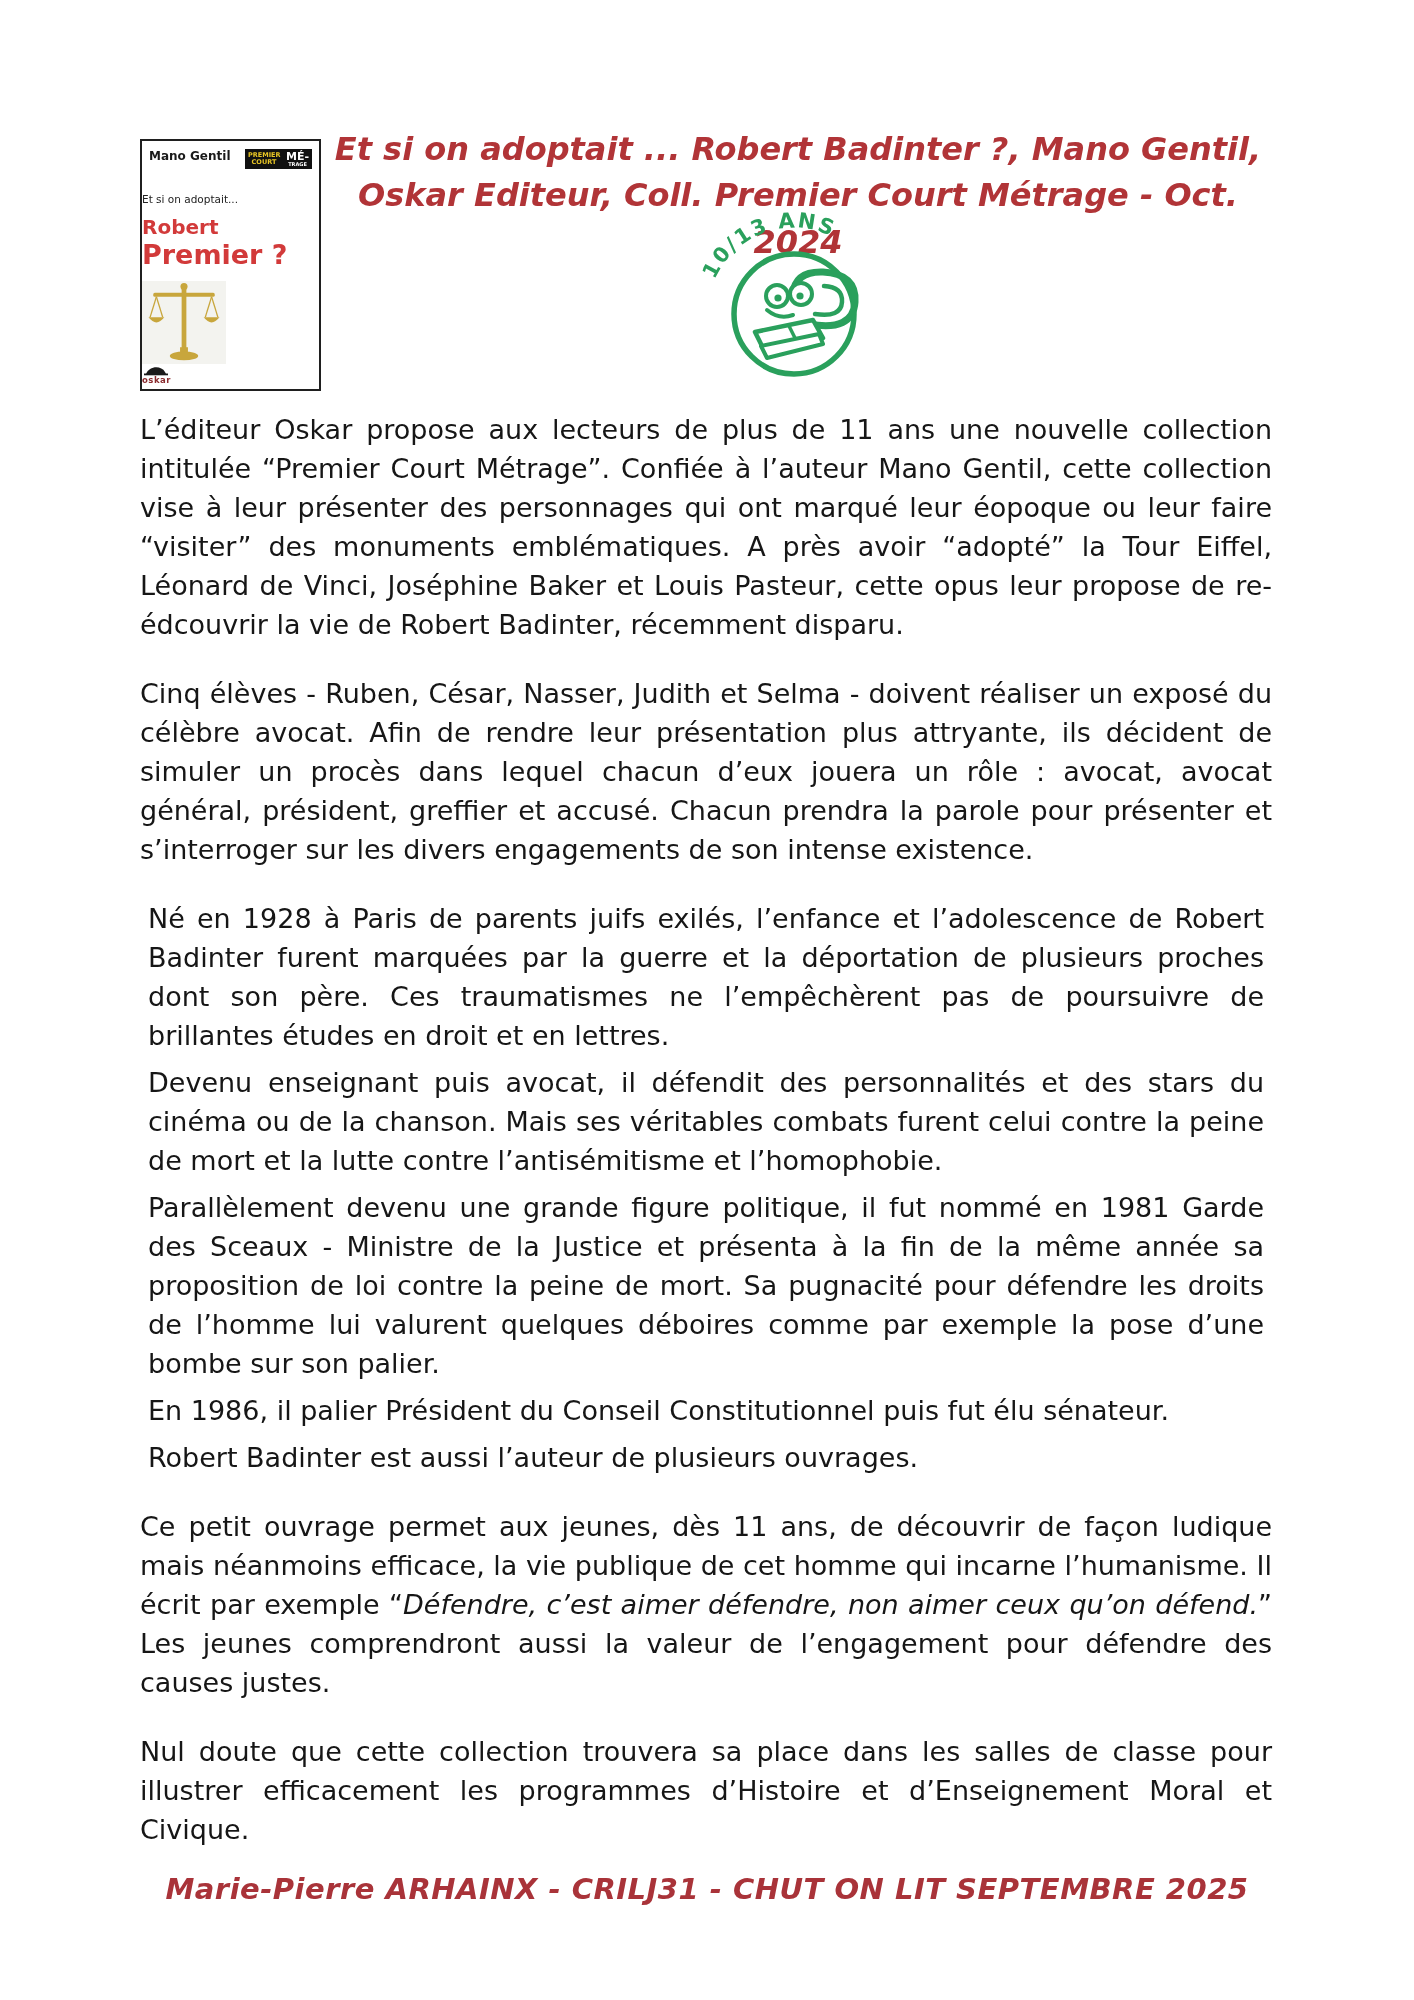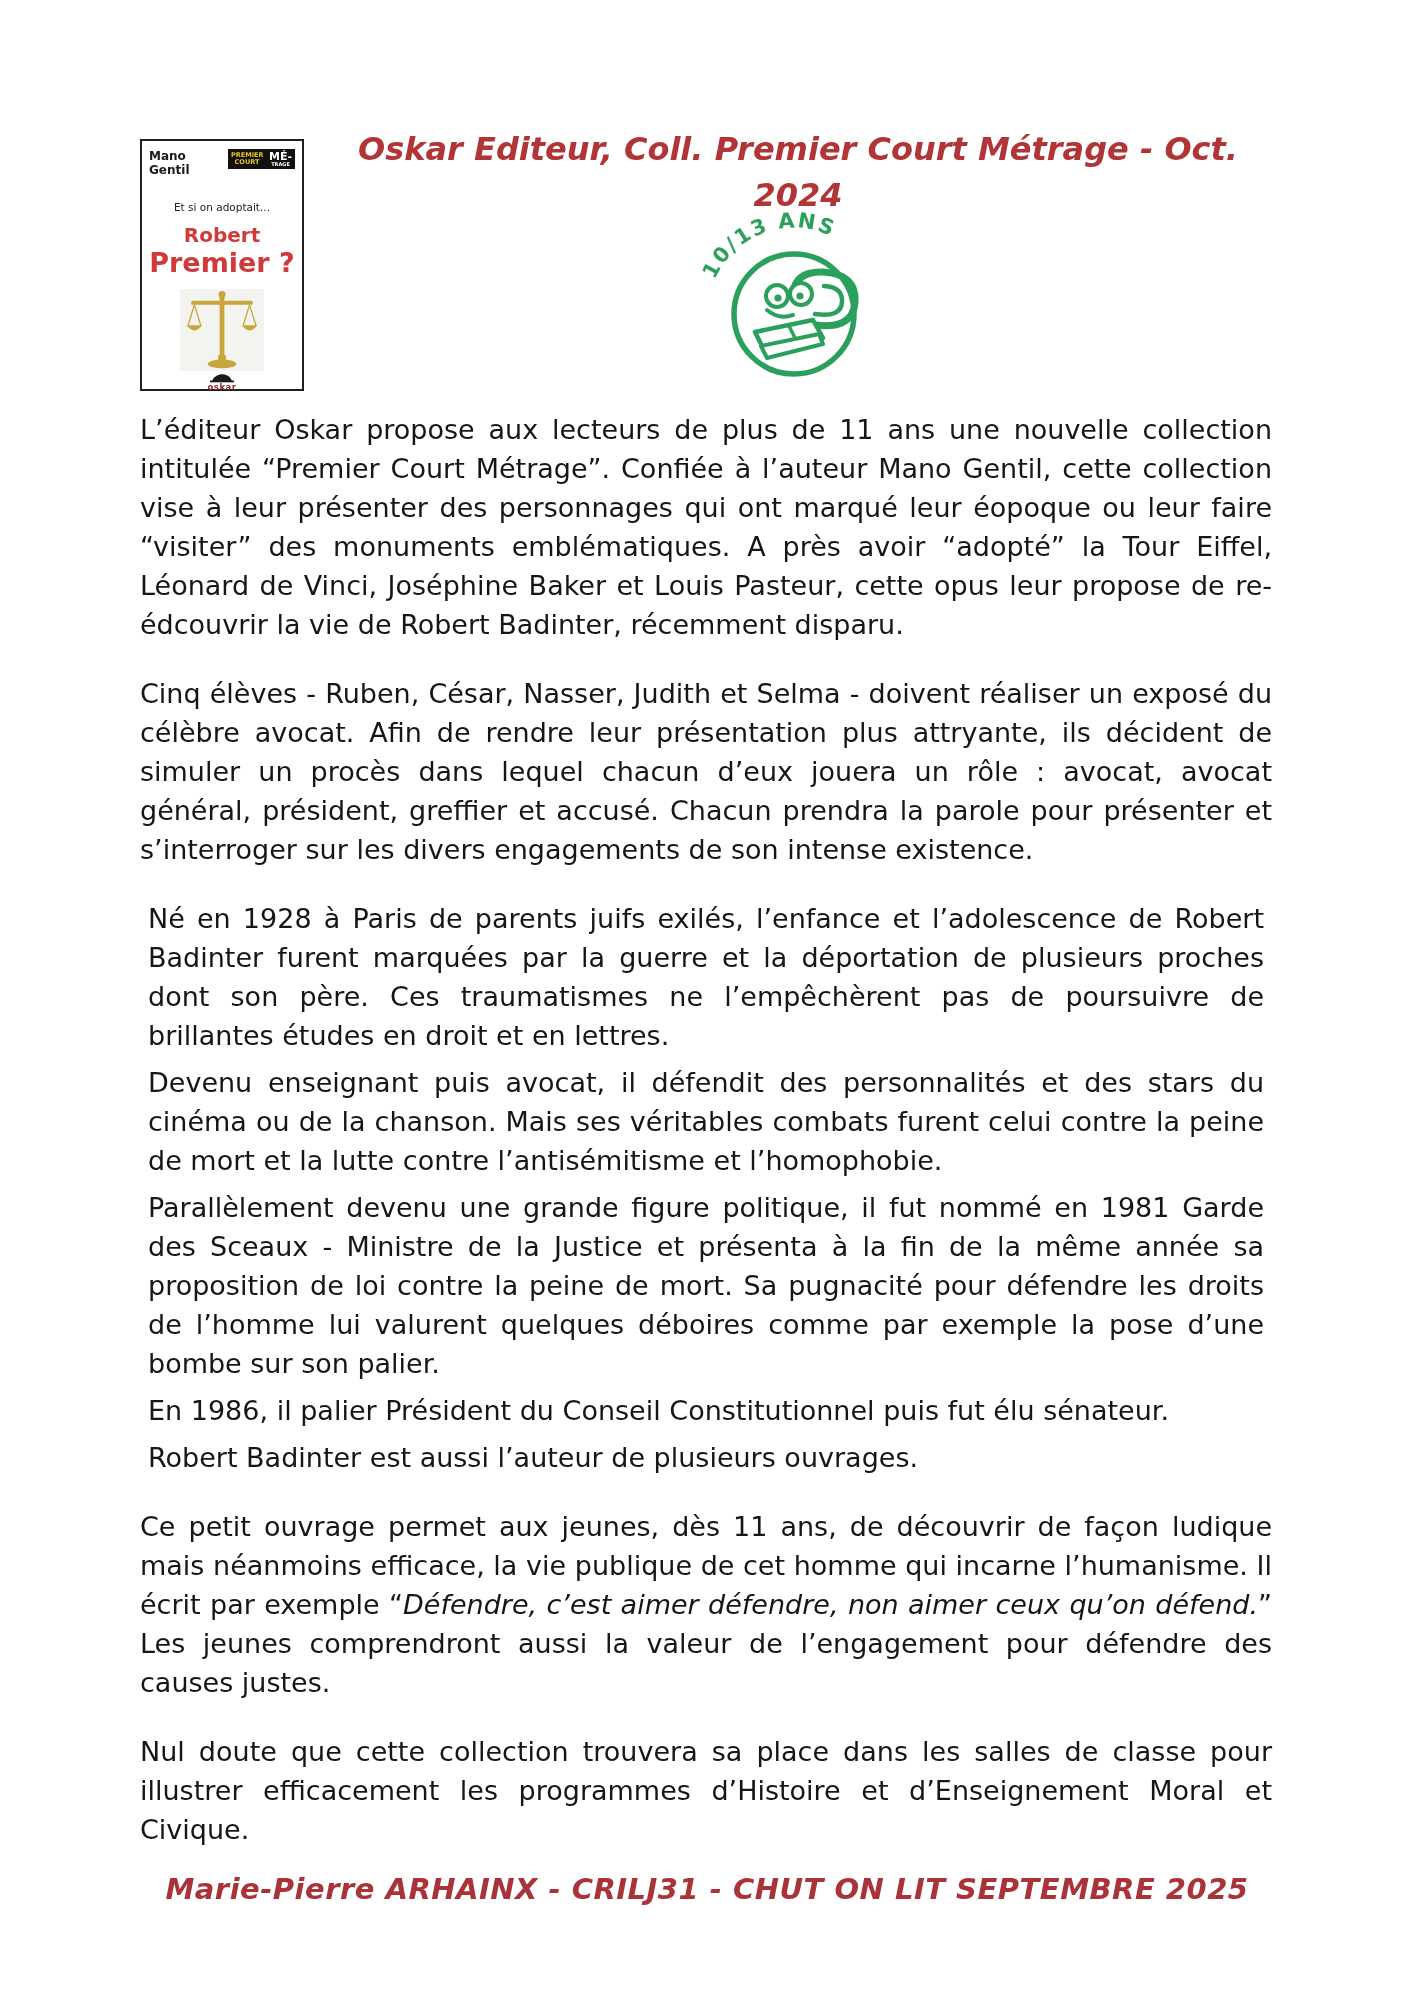--- a/index.html
+++ b/index.html
@@ -7,24 +7,24 @@
     position:relative;
     width:1414px;height:2000px;
     background:#ffffff;
     font-family:"DejaVu Sans",sans-serif;
     color:#161616;
     overflow:hidden;
   }
   
   .cover{
     position:absolute;left:140px;top:139px;
-    width:164px;height:252px;
+    width:181px;height:252px;
     border:2px solid #1f1f1f;background:#ffffff;
     box-sizing:border-box;
-    display:flex;flex-direction:column;align-items:center;
+    display:flex;flex-direction:column;align-items:flex-start;
   }
   .cover-top{width:100%;display:flex;justify-content:space-between;align-items:flex-start;padding:8px 7px 0;box-sizing:border-box;}
   .cover-author{font-size:12px;font-weight:bold;color:#1a1a1a;}
   .cover-badge{background:#111;display:flex;align-items:center;gap:6px;padding:2px 3px;}
   .badge-left{color:#e9c625;font-size:6.5px;font-weight:bold;width:32px;line-height:1.15;text-align:center;}
   .badge-right{display:flex;flex-direction:column;align-items:center;color:#fff;font-weight:bold;line-height:1;}
   .badge-right .top{font-size:11px;}
   .badge-right .bottom{font-size:5px;}
   .cover-tagline{margin-top:24px;font-size:10.5px;color:#222;}
   .cover-title1{margin-top:12px;font-size:20px;font-weight:bold;color:#d23a3a;line-height:1;}
@@ -94,20 +94,21 @@
     <div class="oskar">
       <svg width="24" height="12" viewBox="0 0 24 12">
         <path d="M2 10 C5 2 17 1 21 8 L22 10 Z" fill="#1a1a1a"></path>
         <rect x="0" y="9.5" width="24" height="1.8" fill="#1a1a1a"></rect>
       </svg>
       <span class="oskar-label">oskar</span>
     </div>
   </div>
 
   <div class="title-block">
+    <div>Et si on adoptait ... Robert Badinter ?, Mano Gentil,</div>
     <div>Oskar Editeur, Coll. Premier Court Métrage - Oct. 2024</div>
   </div>
 
   <div class="age-logo">
     <svg width="190" height="182" viewBox="0 0 190 182">
       <defs>
         <path id="arcpath" d="M16 74 A86 86 0 0 1 180 82" fill="none"></path>
       </defs>
       <circle cx="97" cy="104" r="60" fill="#ffffff" stroke="#2aa05c" stroke-width="5.5"></circle>
       <text font-family="DejaVu Sans, sans-serif" font-size="21" font-weight="bold" fill="#2aa05c" letter-spacing="2">

